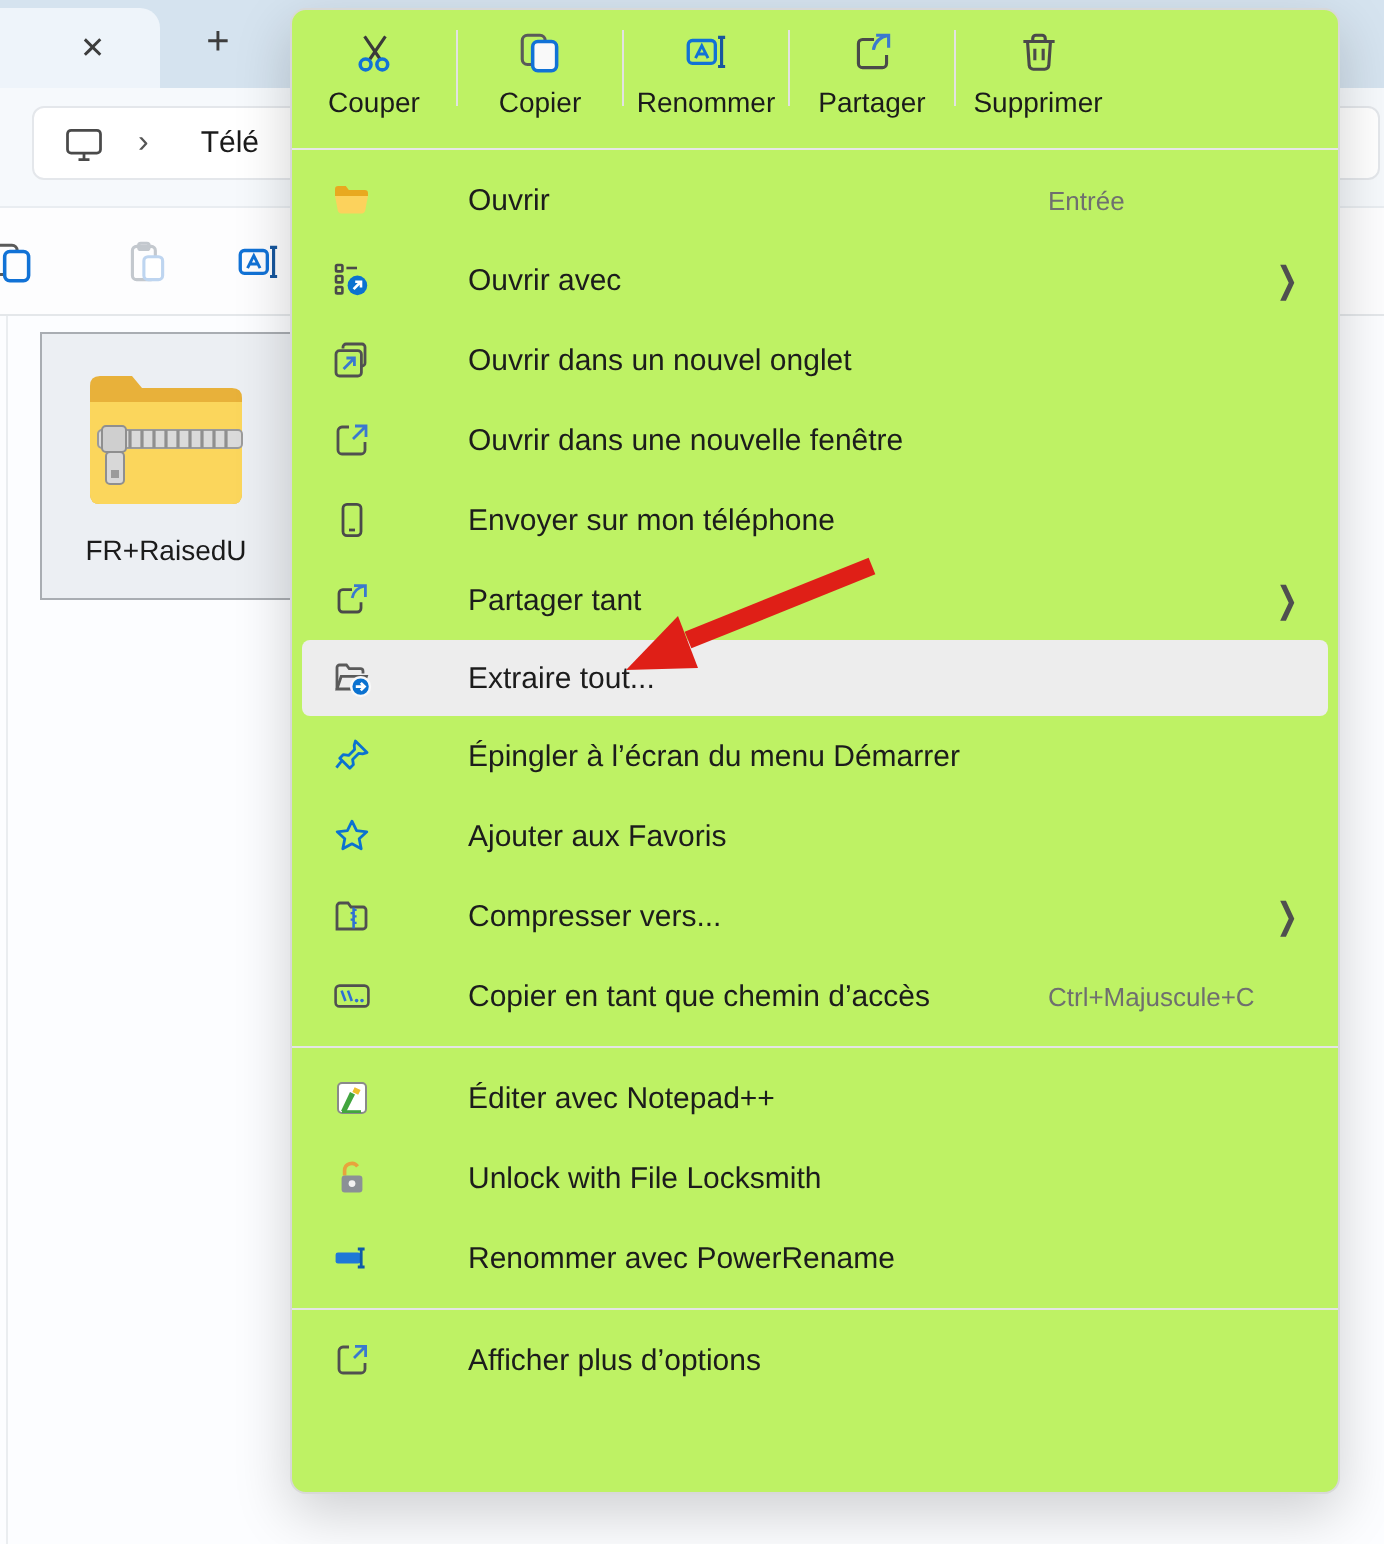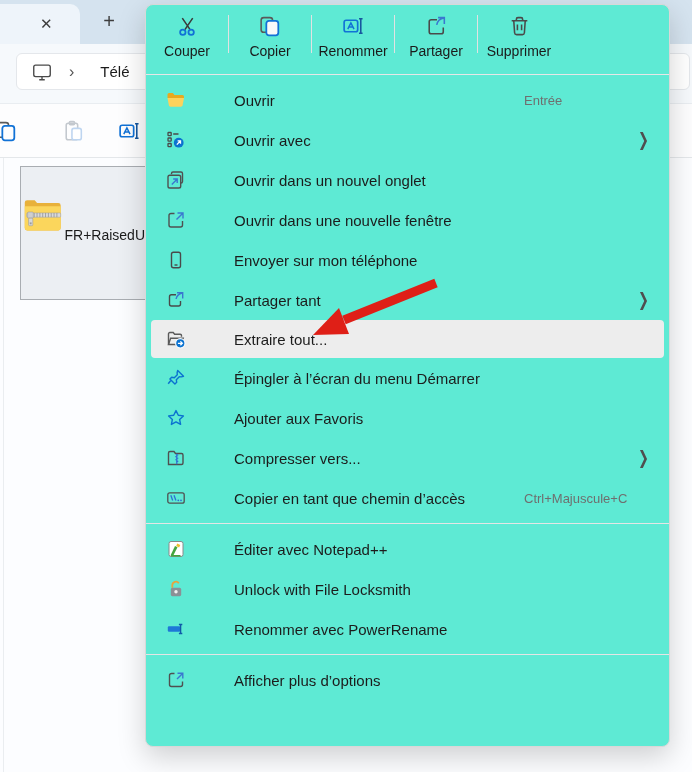--- a/index.html
+++ b/index.html
@@ -21,26 +21,26 @@
   .addr-box .mon { width:22px; height:22px; }
   .crumb-chev { color:#555; font-size:16px; margin:0 14px 0 16px; }
   .crumb { font-size:15px; color:#1b1b1b;margin-left:12px; }
   .addr-overflow { position:absolute; left:660px; top:10px; color:#444; font-size:17px; }
   .toolbar-row { position:absolute; left:0; top:104px; width:692px; height:54px; background:#fdfdfe;
                  border-bottom:1px solid #e4e7ea; }
   .tb-icon { position:absolute; top:15px; width:25px; height:25px; }
   .content { position:absolute; left:0; top:158px; width:692px; height:614px; background:#fcfdff; }
   .vline { position:absolute; left:3px; top:0; width:1px; height:614px; background:#eaedf0; }
   .tile { position:absolute; left:20px; top:8px; width:126px; height:134px; background:#eceff3;
-          border:1px solid #a9adb2; display:flex; align-items:center; }
+          border:1px solid #a9adb2; display:flex; flex-direction:column; align-items:center; }
   .tile-icon { margin-top:10px; width:92px; height:86px; }
   .tile-label { margin-top:4px; font-size:14px; color:#1b1b1b; }
 
   
-  .menu { position:absolute; left:145px; top:4px; width:525px; height:743px; background:#5eead4;
+  .menu { position:absolute; left:145px; top:4px; width:525px; height:743px; background:#bef264;
           border:1px solid #d8d8d8; border-radius:8px; box-shadow:0 10px 28px rgba(0,0,0,.18);
           z-index:5; overflow:hidden; }
   .quick-row { display:flex; align-items:flex-start; padding:9px 0 0 0; height:70px;
                border-bottom:1px solid #e7e7e7; }
   .qa { width:82px; display:flex; flex-direction:column; align-items:center; cursor:default; }
   .qa .qico { width:25px; height:25px; }
   .qa .qlabel { font-size:14px; color:#1b1b1b; margin-top:4px; white-space:nowrap; }
   .qa-sep { width:1px; height:38px; background:#e2e2e2; margin-top:1px; }
   .menu-list { padding-top:5px; }
   .mi { position:relative; height:40px; display:flex; align-items:center; padding-left:20px; cursor:default;gap:32px; }

